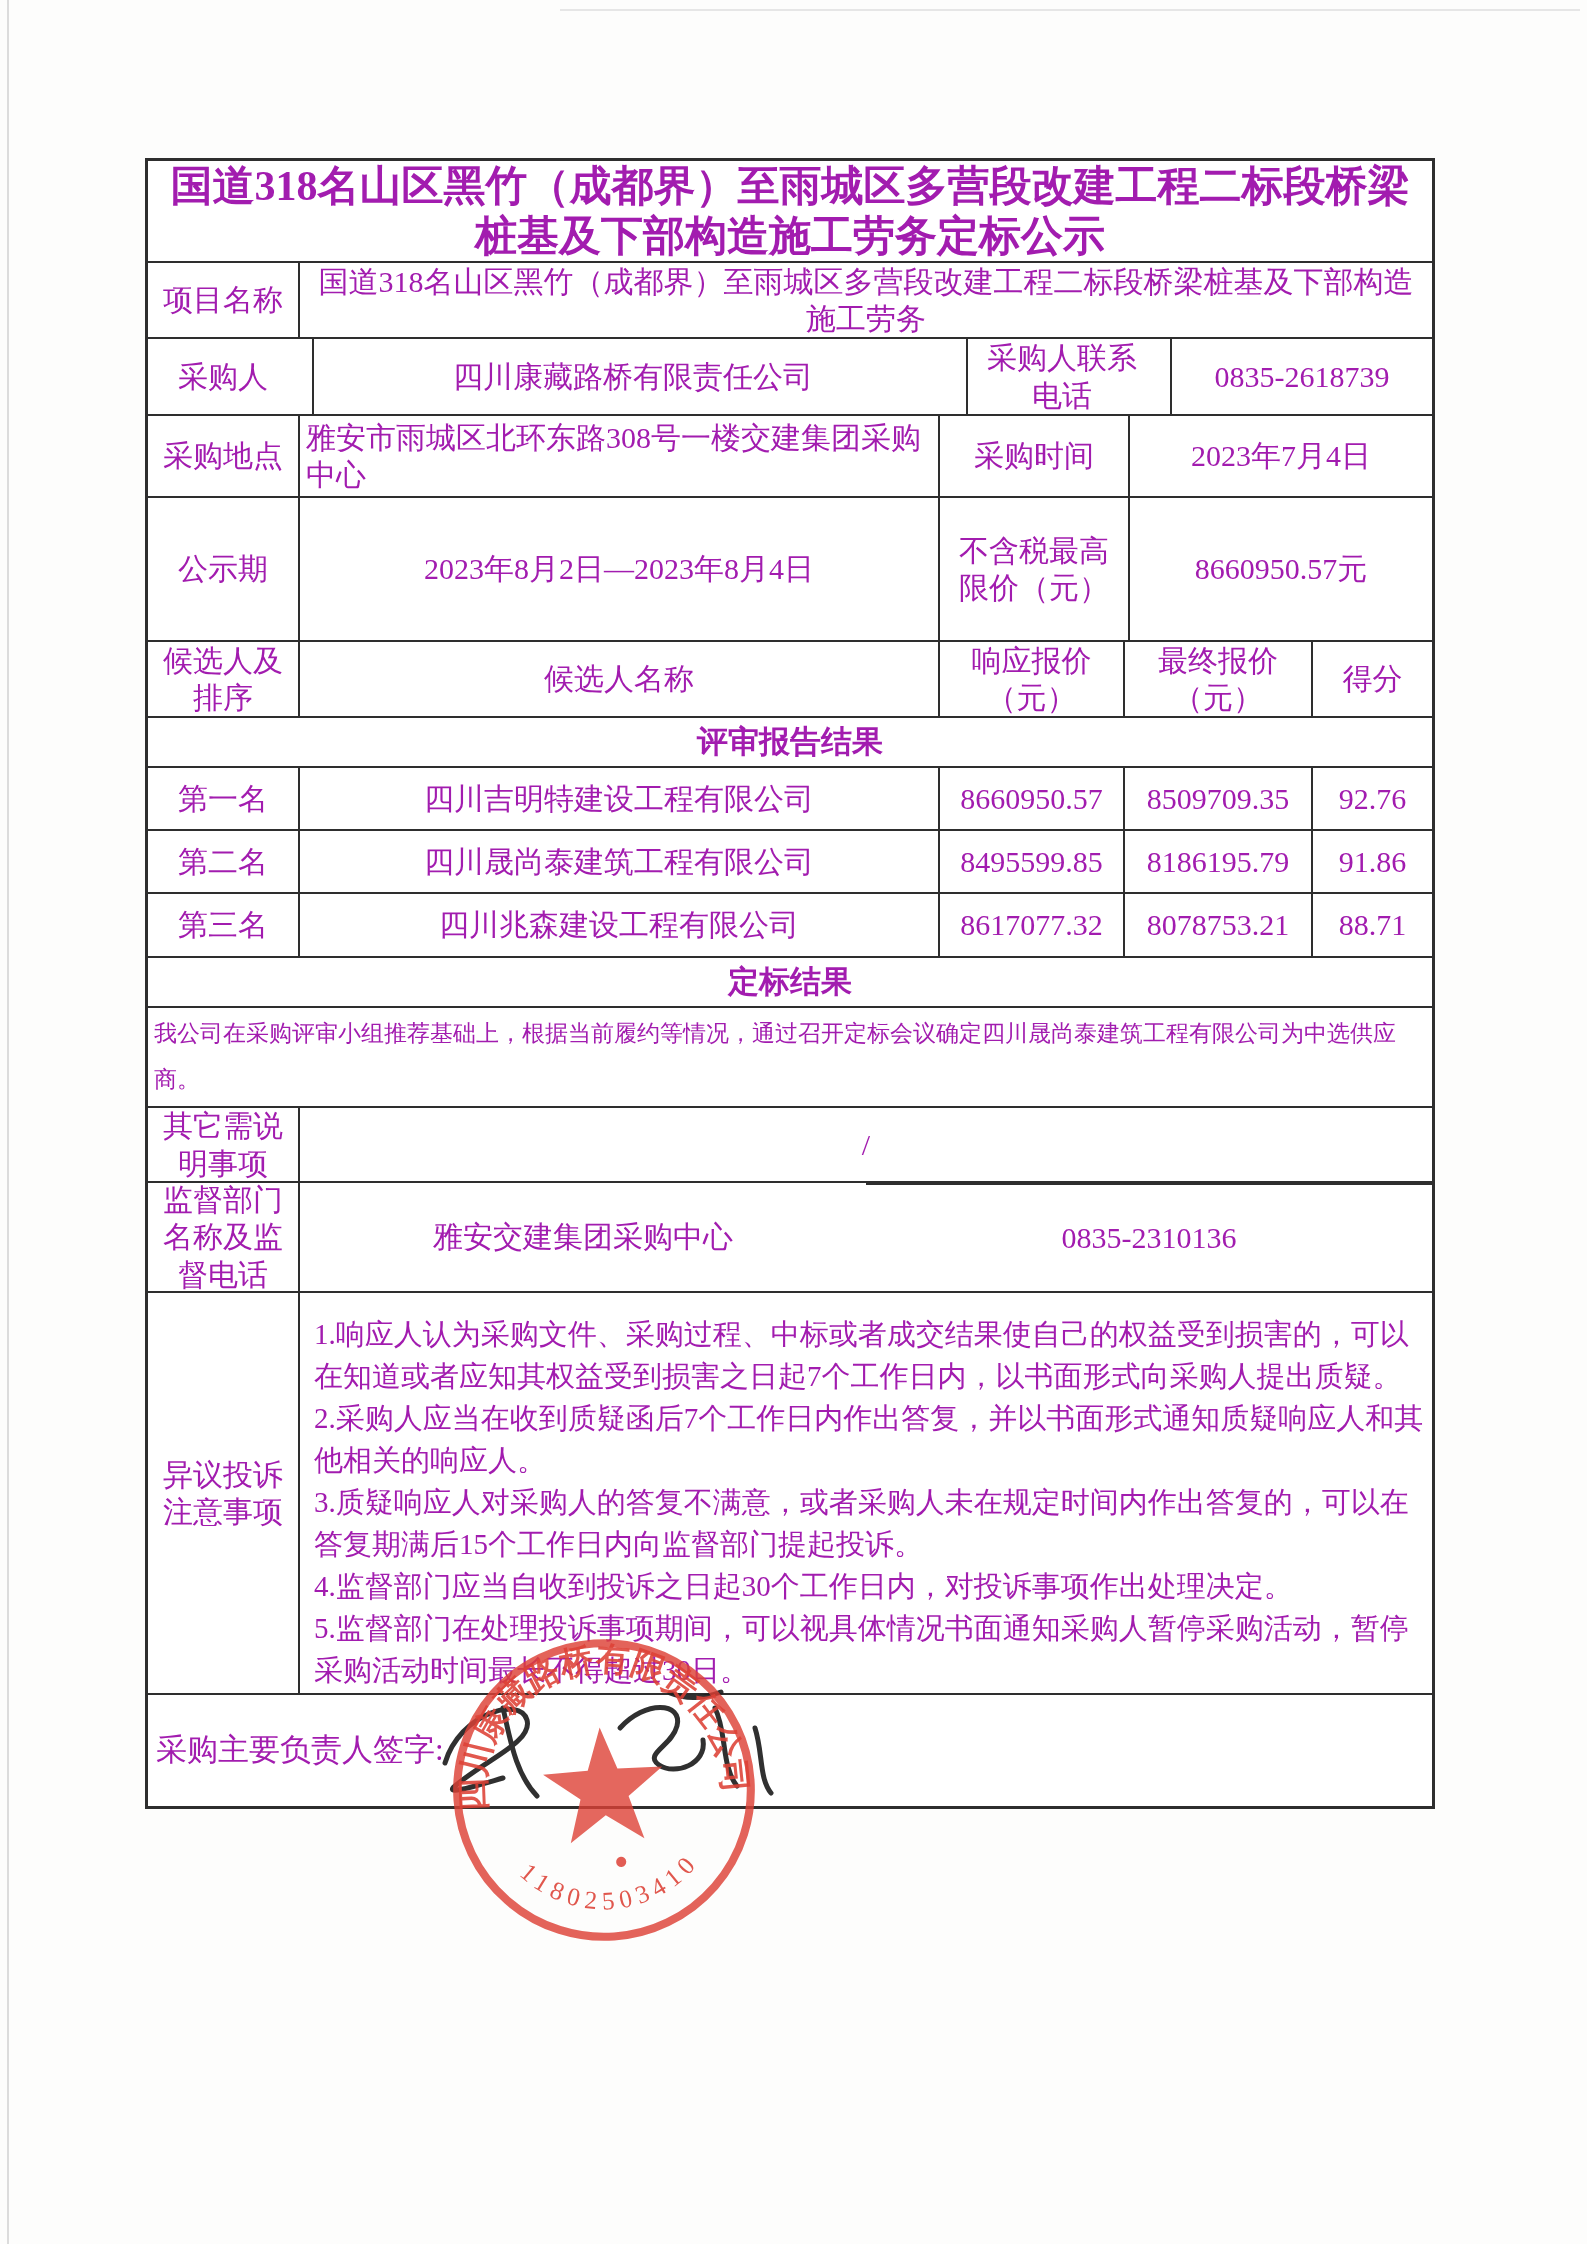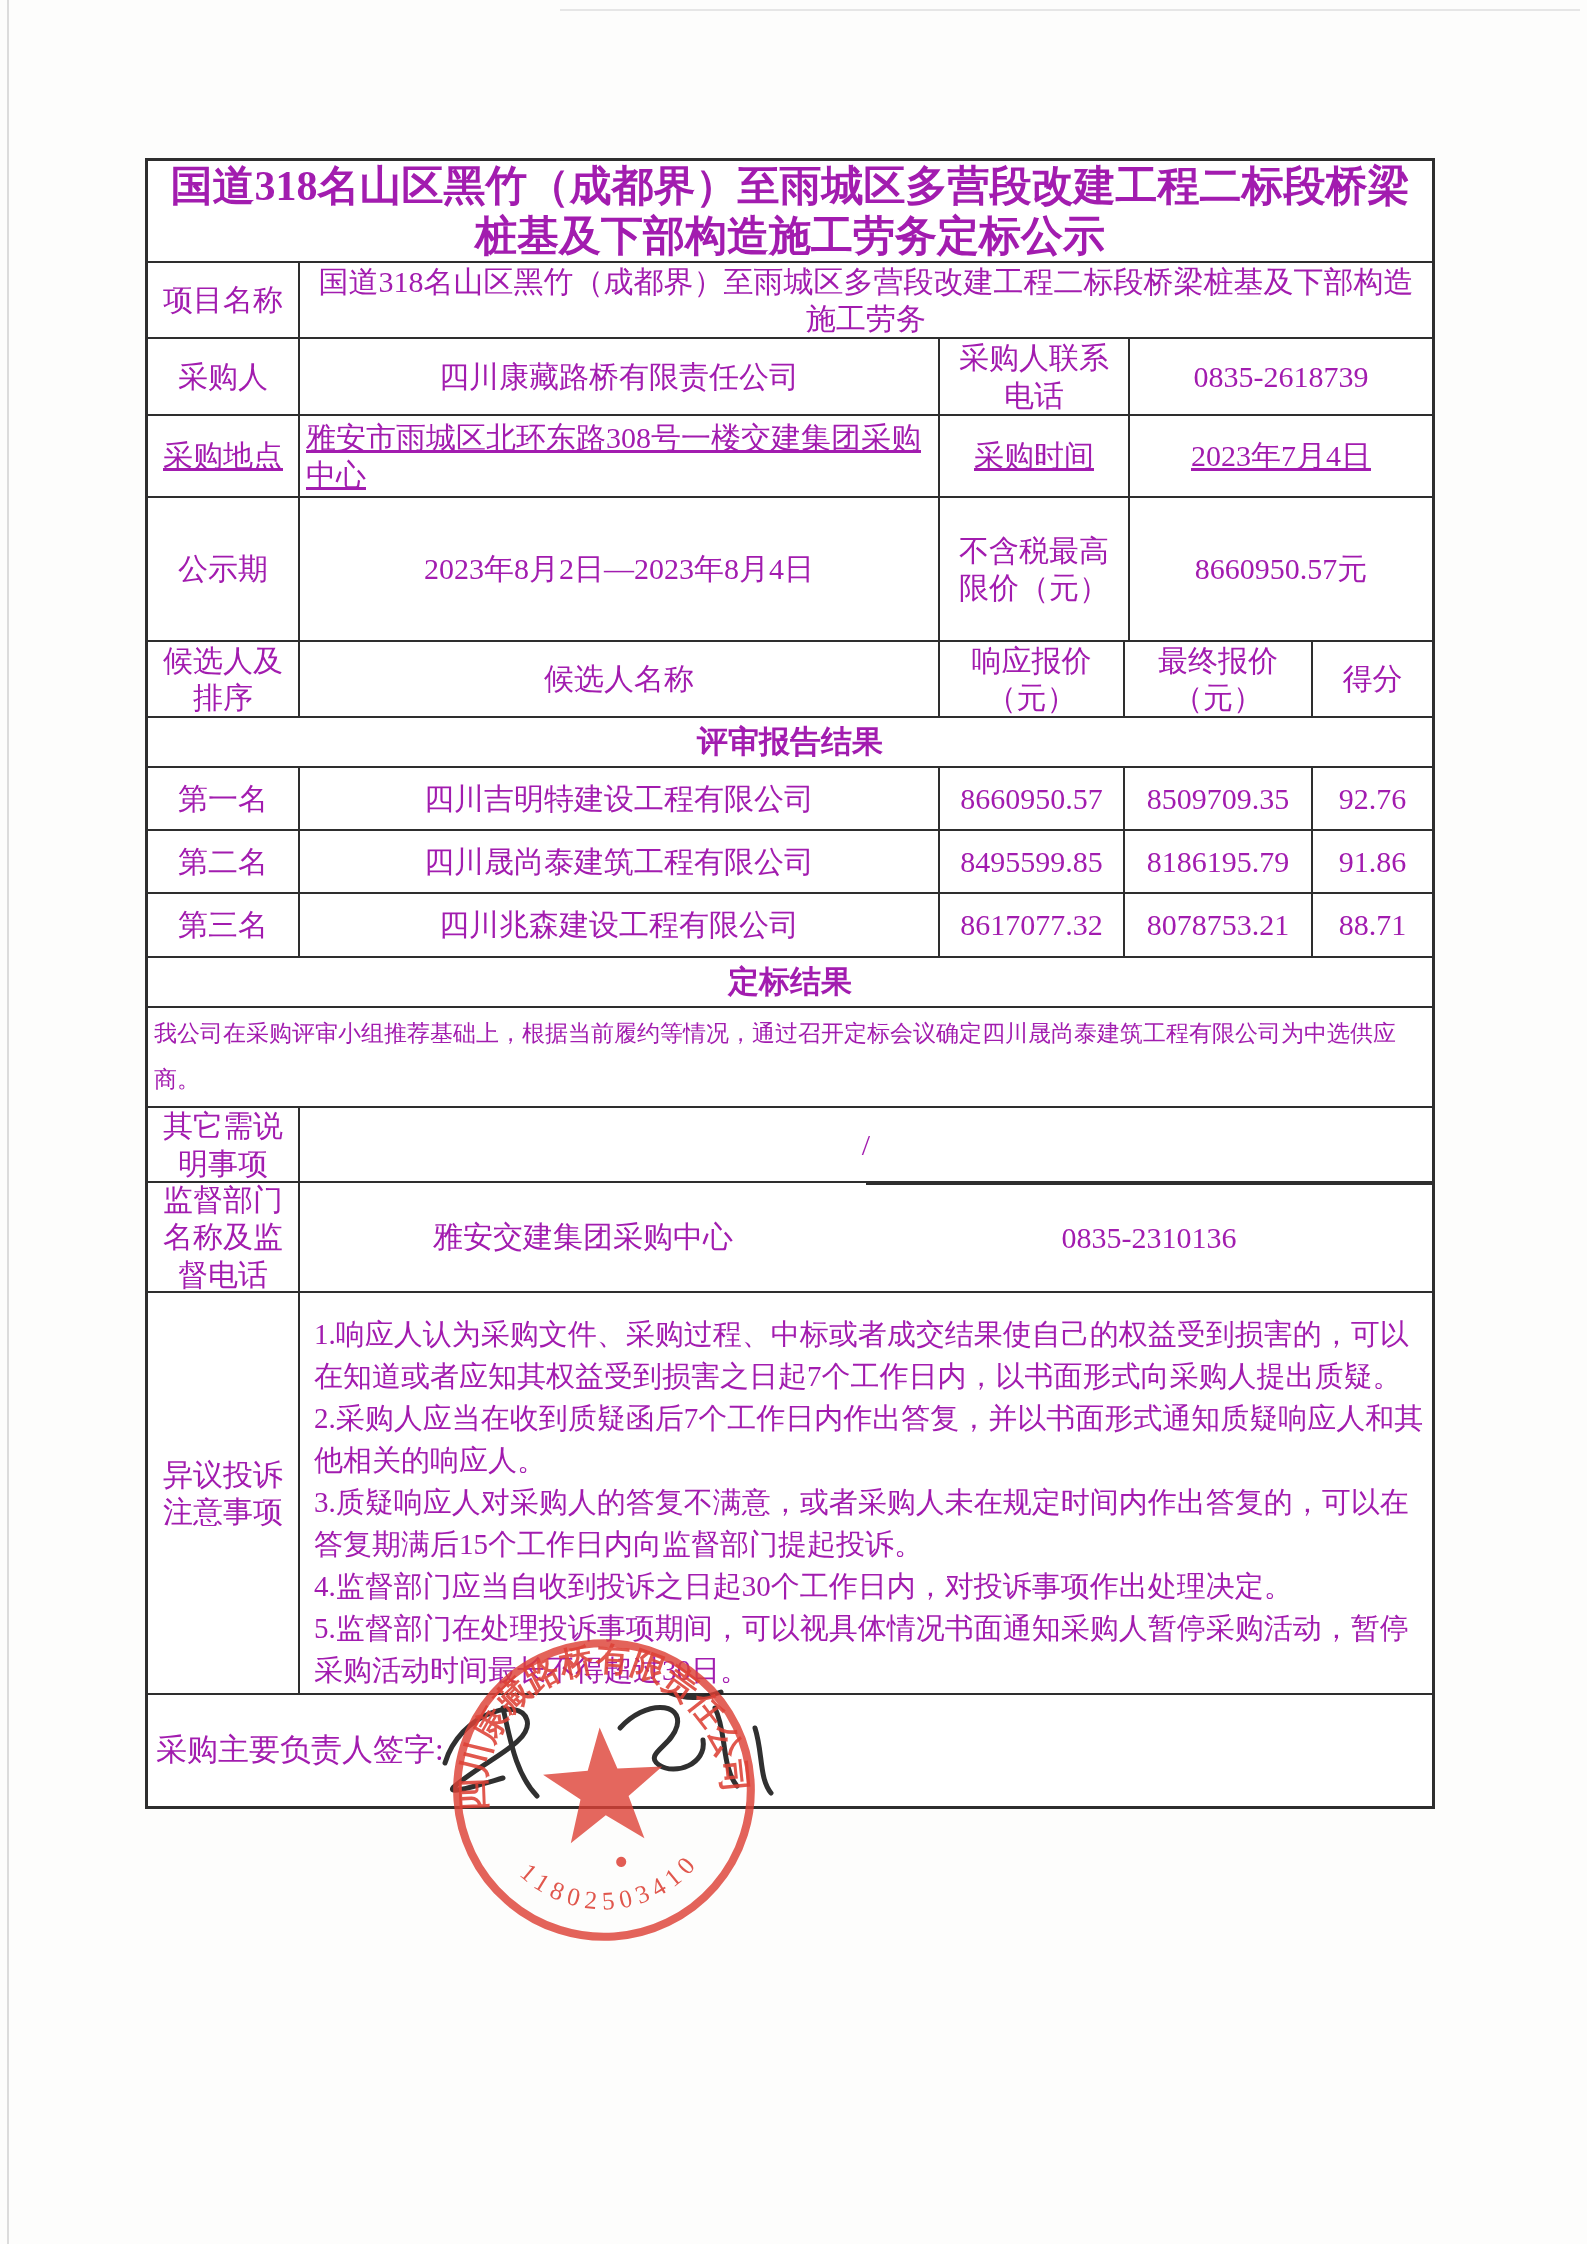--- a/index.html
+++ b/index.html
@@ -27,22 +27,22 @@
   .c2{width:640px;flex:none;}
   .c3{width:190px;flex:none;}
   .c4{flex:1;}
   .k3{width:185px;flex:none;}
   .k4{width:188px;flex:none;}
   .k5{flex:1;}
   .rest{flex:1;}
 
   .h-title{height:100px;}
   .h-project{height:76px;}
-  .h-purchaser{height:77px;}
-  .h-location{height:82px;text-decoration:underline;}
+  .h-purchaser{height:77px;gap:14px;}
+  .h-location{height:82px;}
   .h-publicity{height:144px;}
   .h-band{height:50px;}
   .h-chead{height:76px;}
   .h-r1{height:63px;}
   .h-r2{height:63px;}
   .h-r3{height:64px;}
   .h-award{height:100px;}
   .h-other{height:75px;}
   .h-superv{height:110px;}
   .h-objection{height:402px;}

